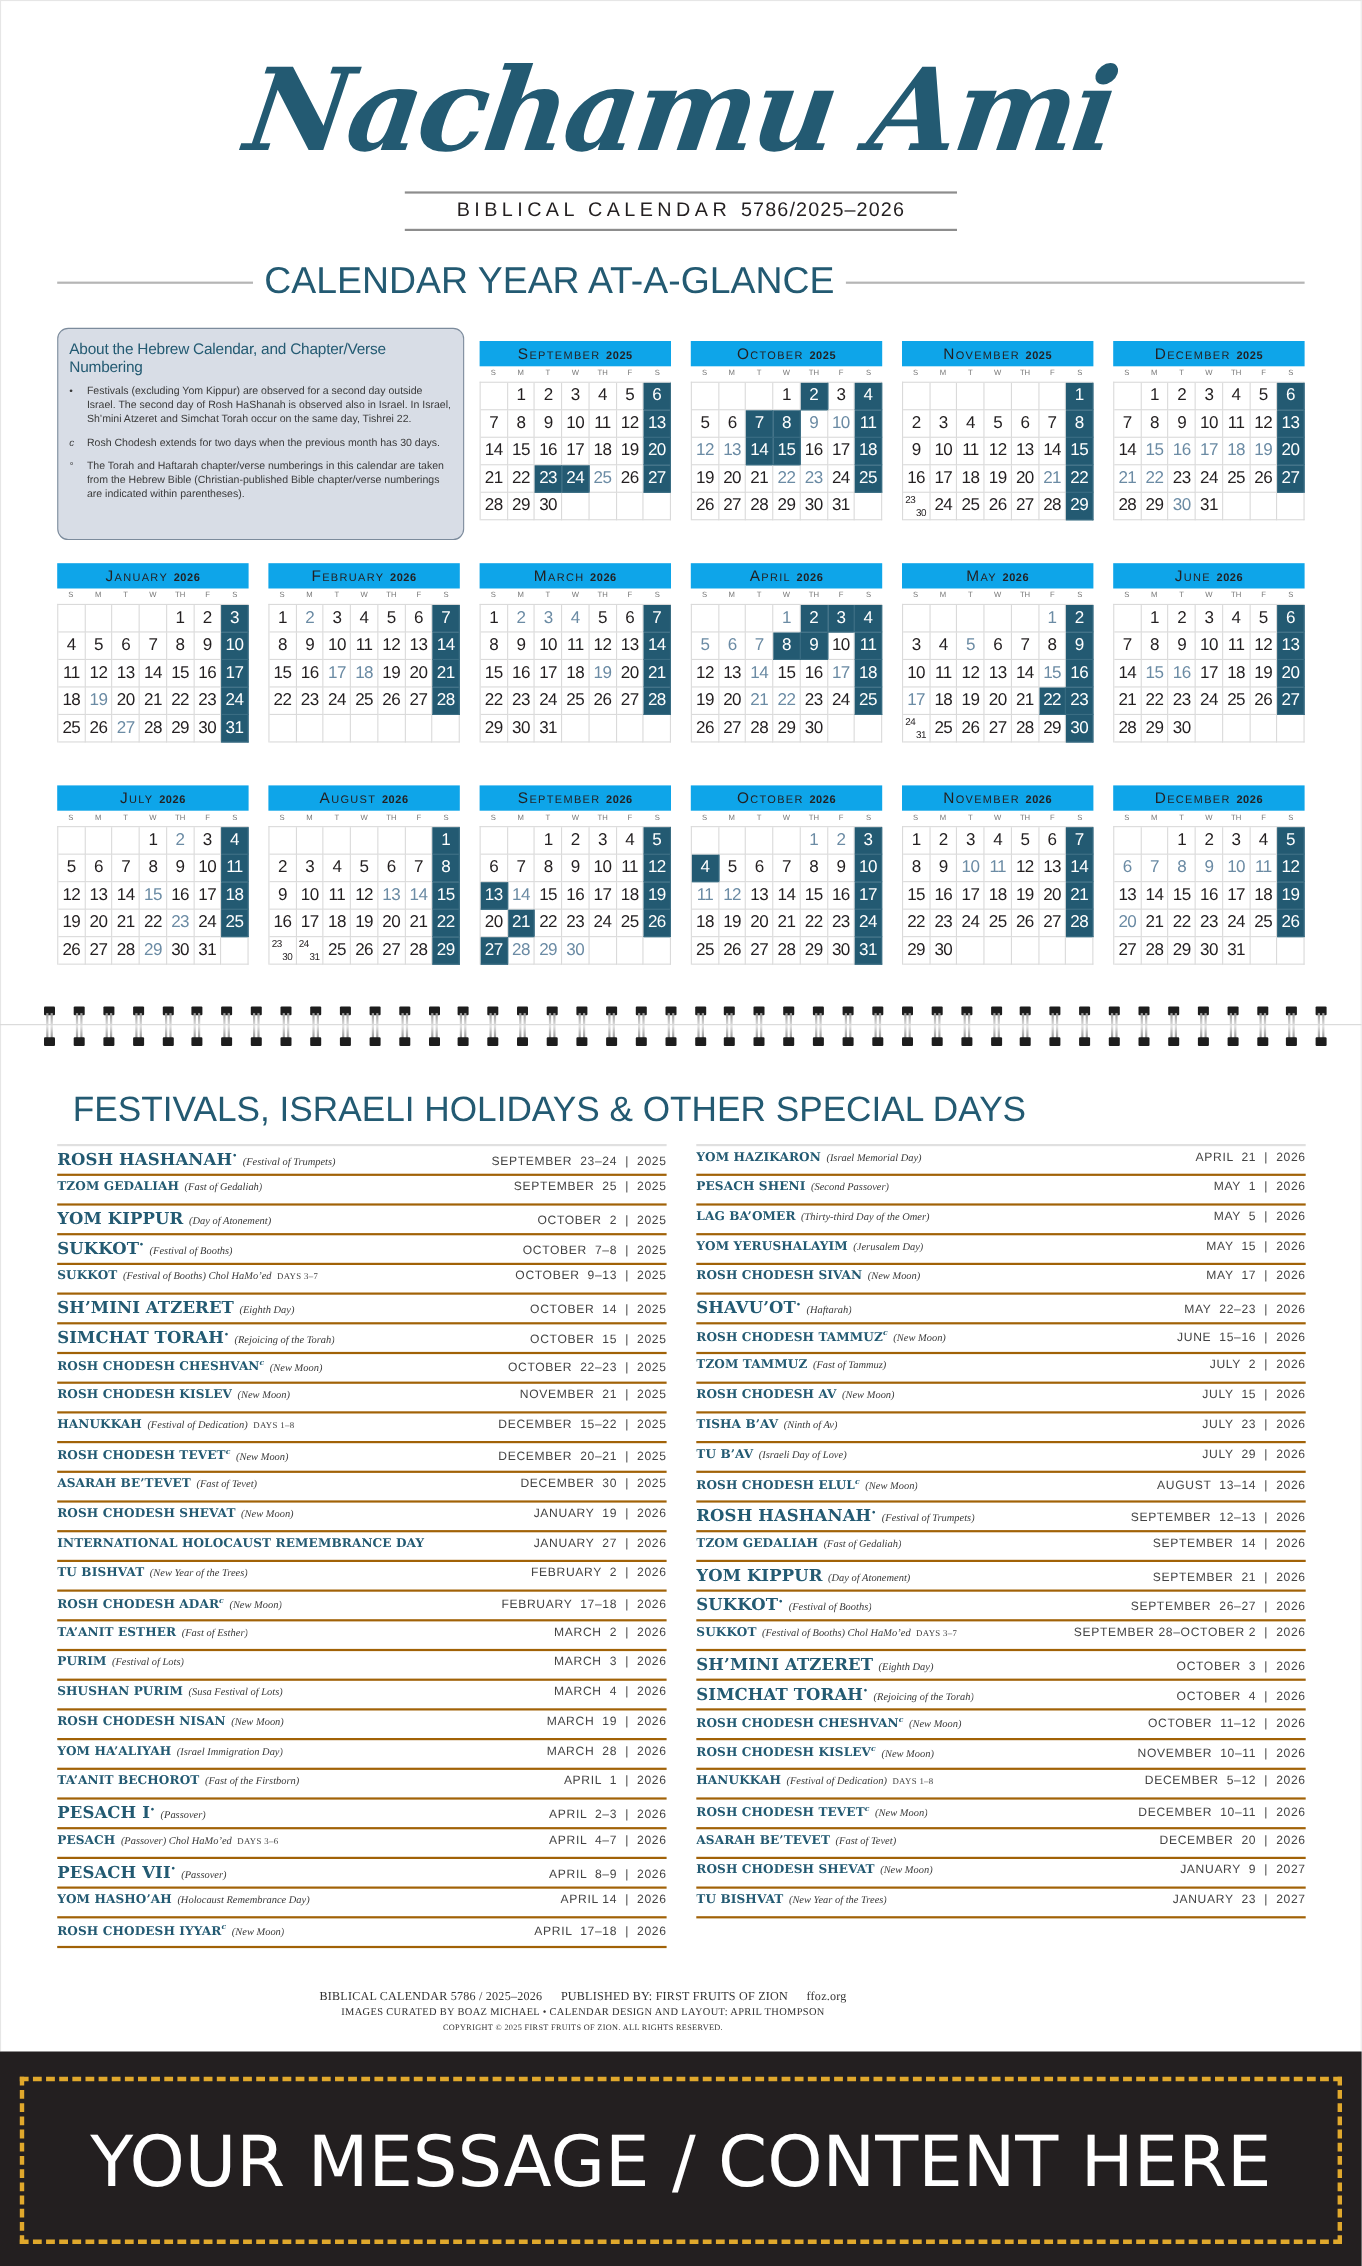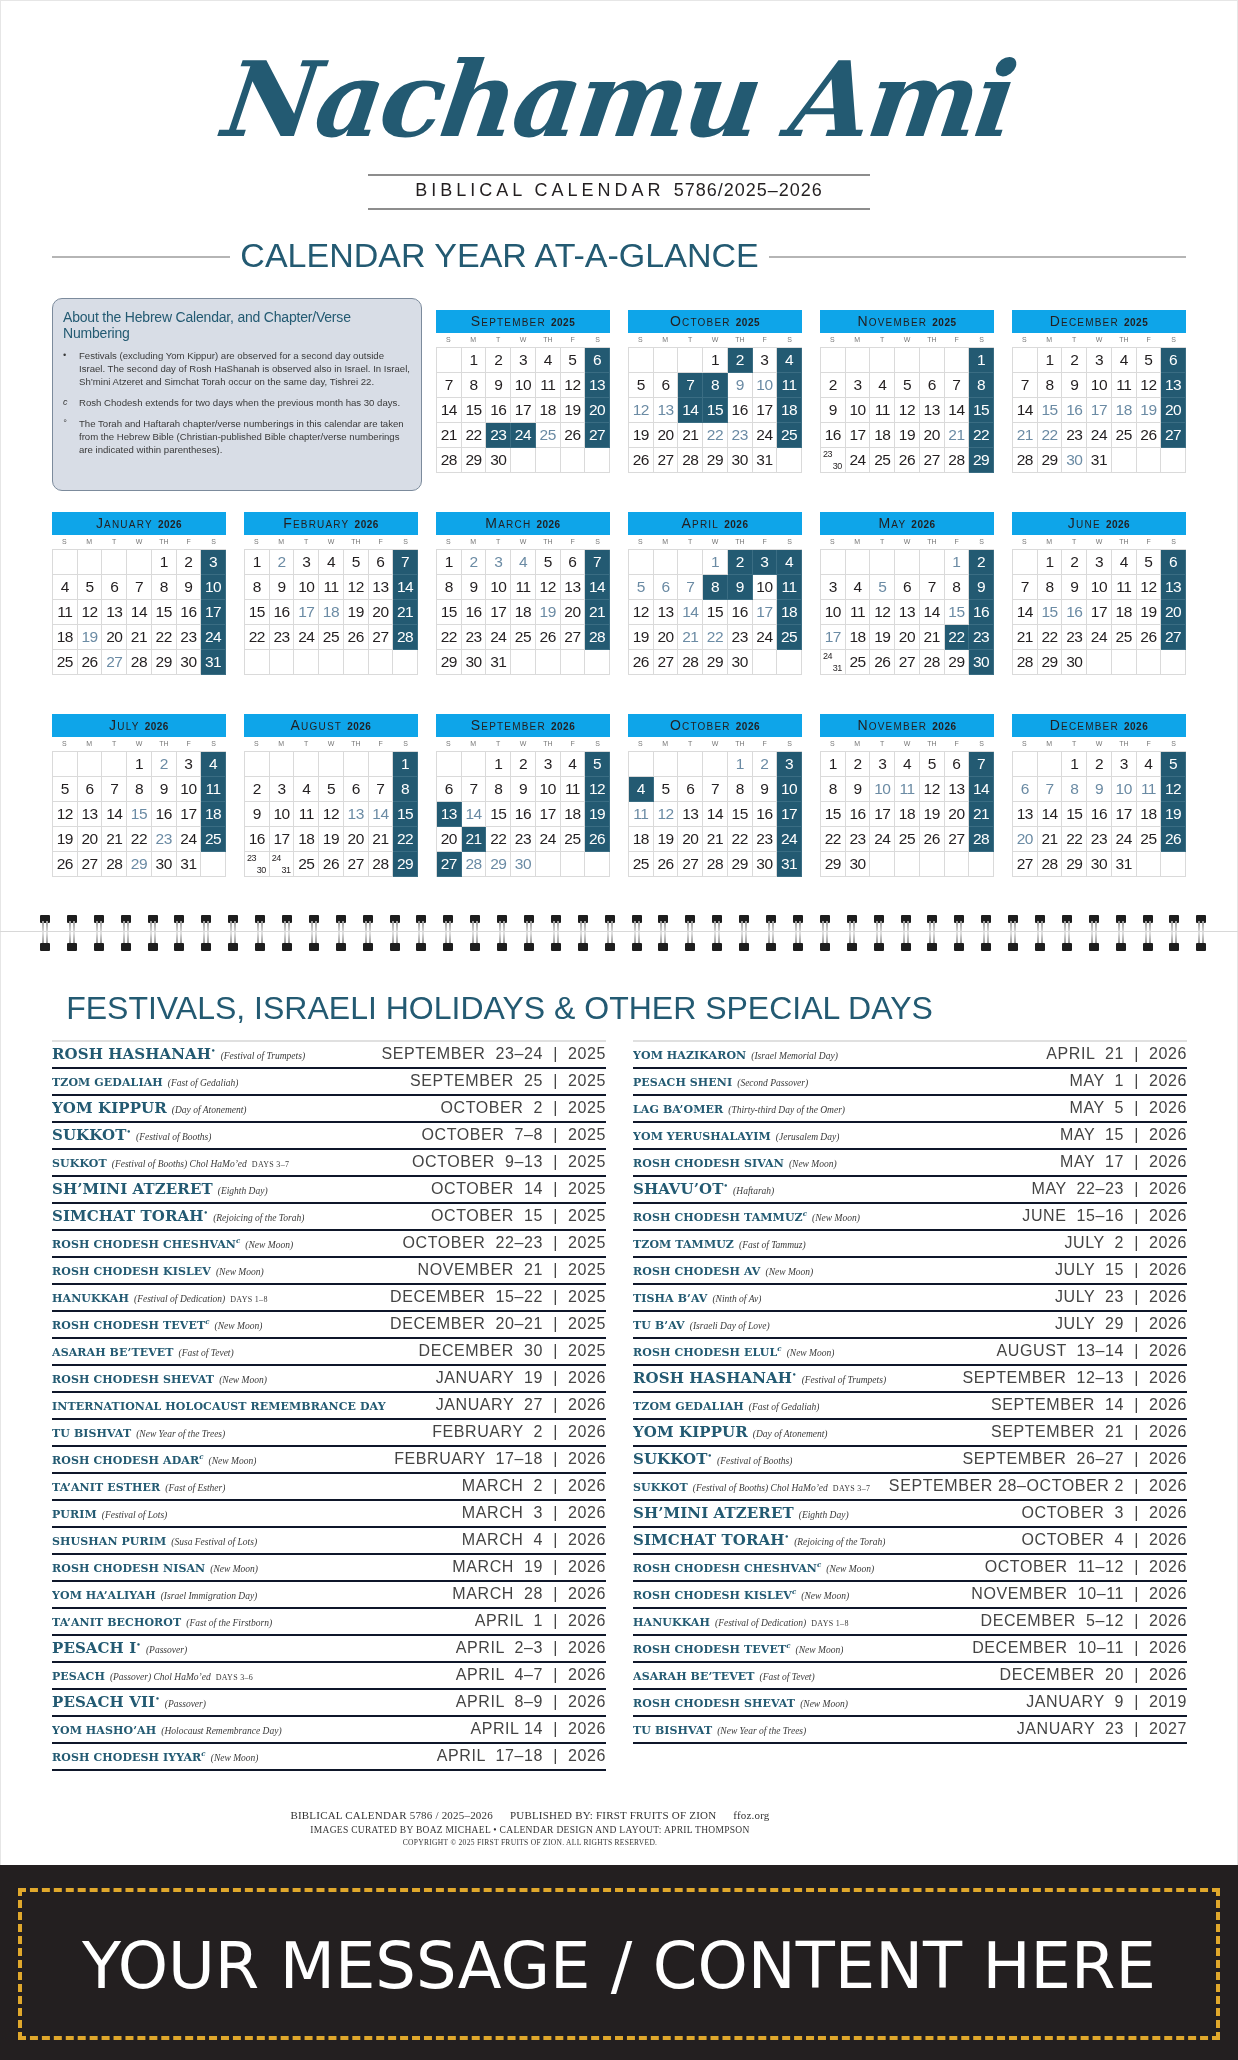--- a/index.html
+++ b/index.html
@@ -70,29 +70,29 @@
   }
   .coil::before { top: 0; }
   .coil::after { bottom: 0; }
   .coil i { position: absolute; top: 6px; bottom: 6px; width: 2px; background: linear-gradient(#9a9a9a, #e2e2e2, #8a8a8a); }
   .coil i.l { left: 2px; } .coil i.r { right: 2px; }
 
   
   .fest-col { position: absolute; top: 1040px; width: 554px; border-top: 2px solid #e0e0e0; }
   .fest-row {
     display: flex; align-items: baseline; justify-content: space-between;
-    height: 27px; border-bottom: 2px solid #0f172a; padding-top: 3px; white-space: nowrap;
+    height: 27px; border-bottom: 2px solid #a16207; padding-top: 3px; white-space: nowrap;
   }
   .fest-name-wrap { display: flex; align-items: baseline; gap: 5px; overflow: hidden; }
   .fest-name { font-family: "DejaVu Serif", serif; font-weight: bold; color: #235a72; font-size: 11px; letter-spacing: 0.1px; }
   .fest-row.major .fest-name { font-size: 15px; }
   .fest-mark { font-size: 7px; vertical-align: super; font-family: "DejaVu Serif", serif; font-style: italic; }
   .fest-desc { font-family: "Liberation Serif", serif; font-style: italic; font-size: 9.5px; color: #3a3a3a; }
   .fest-days { font-family: "Liberation Serif", serif; font-size: 8px; color: #3a3a3a; letter-spacing: 0.3px; }
-  .fest-date { font-family: "Liberation Sans", sans-serif; font-size: 16px; color: #444; letter-spacing: 0.6px; }
+  .fest-date { font-family: "Liberation Sans", sans-serif; font-size: 11px; color: #444; letter-spacing: 0.6px; }
 
   
   .credits { position: absolute; left: 0; width: 1060px; top: 1808px; text-align: center; font-family: "Liberation Serif", serif; color: #333; }
   .credits .c1 { font-size: 11px; letter-spacing: 0.2px; line-height: 15px; }
   .credits .c2 { font-size: 9.5px; letter-spacing: 0.3px; line-height: 14px; }
   .credits .c3 { font-size: 7.5px; letter-spacing: 0.3px; line-height: 12px; }
   .credits .gap { display: inline-block; width: 14px; }
 
   
   .banner { position: absolute; left: 0; top: 1865px; width: 1238px; height: 195px; background: #231f20; }
@@ -1643,21 +1643,21 @@
         <span class="fest-name"><span>ASARAH BE’TEVET</span></span>
         <span class="fest-desc">(Fast of Tevet)</span>
       </div>
       <span class="fest-date" style="white-space: pre;">DECEMBER  20  |  2026</span>
     </div>
     <div class="fest-row">
       <div class="fest-name-wrap">
         <span class="fest-name"><span>ROSH CHODESH SHEVAT</span></span>
         <span class="fest-desc">(New Moon)</span>
       </div>
-      <span class="fest-date" style="white-space: pre;">JANUARY  9  |  2019</span>
+      <span class="fest-date" style="white-space: pre;">JANUARY  9  |  2027</span>
     </div>
     <div class="fest-row">
       <div class="fest-name-wrap">
         <span class="fest-name"><span>TU BISHVAT</span></span>
         <span class="fest-desc">(New Year of the Trees)</span>
       </div>
       <span class="fest-date" style="white-space: pre;">JANUARY  23  |  2027</span>
     </div>
   </div>
 

